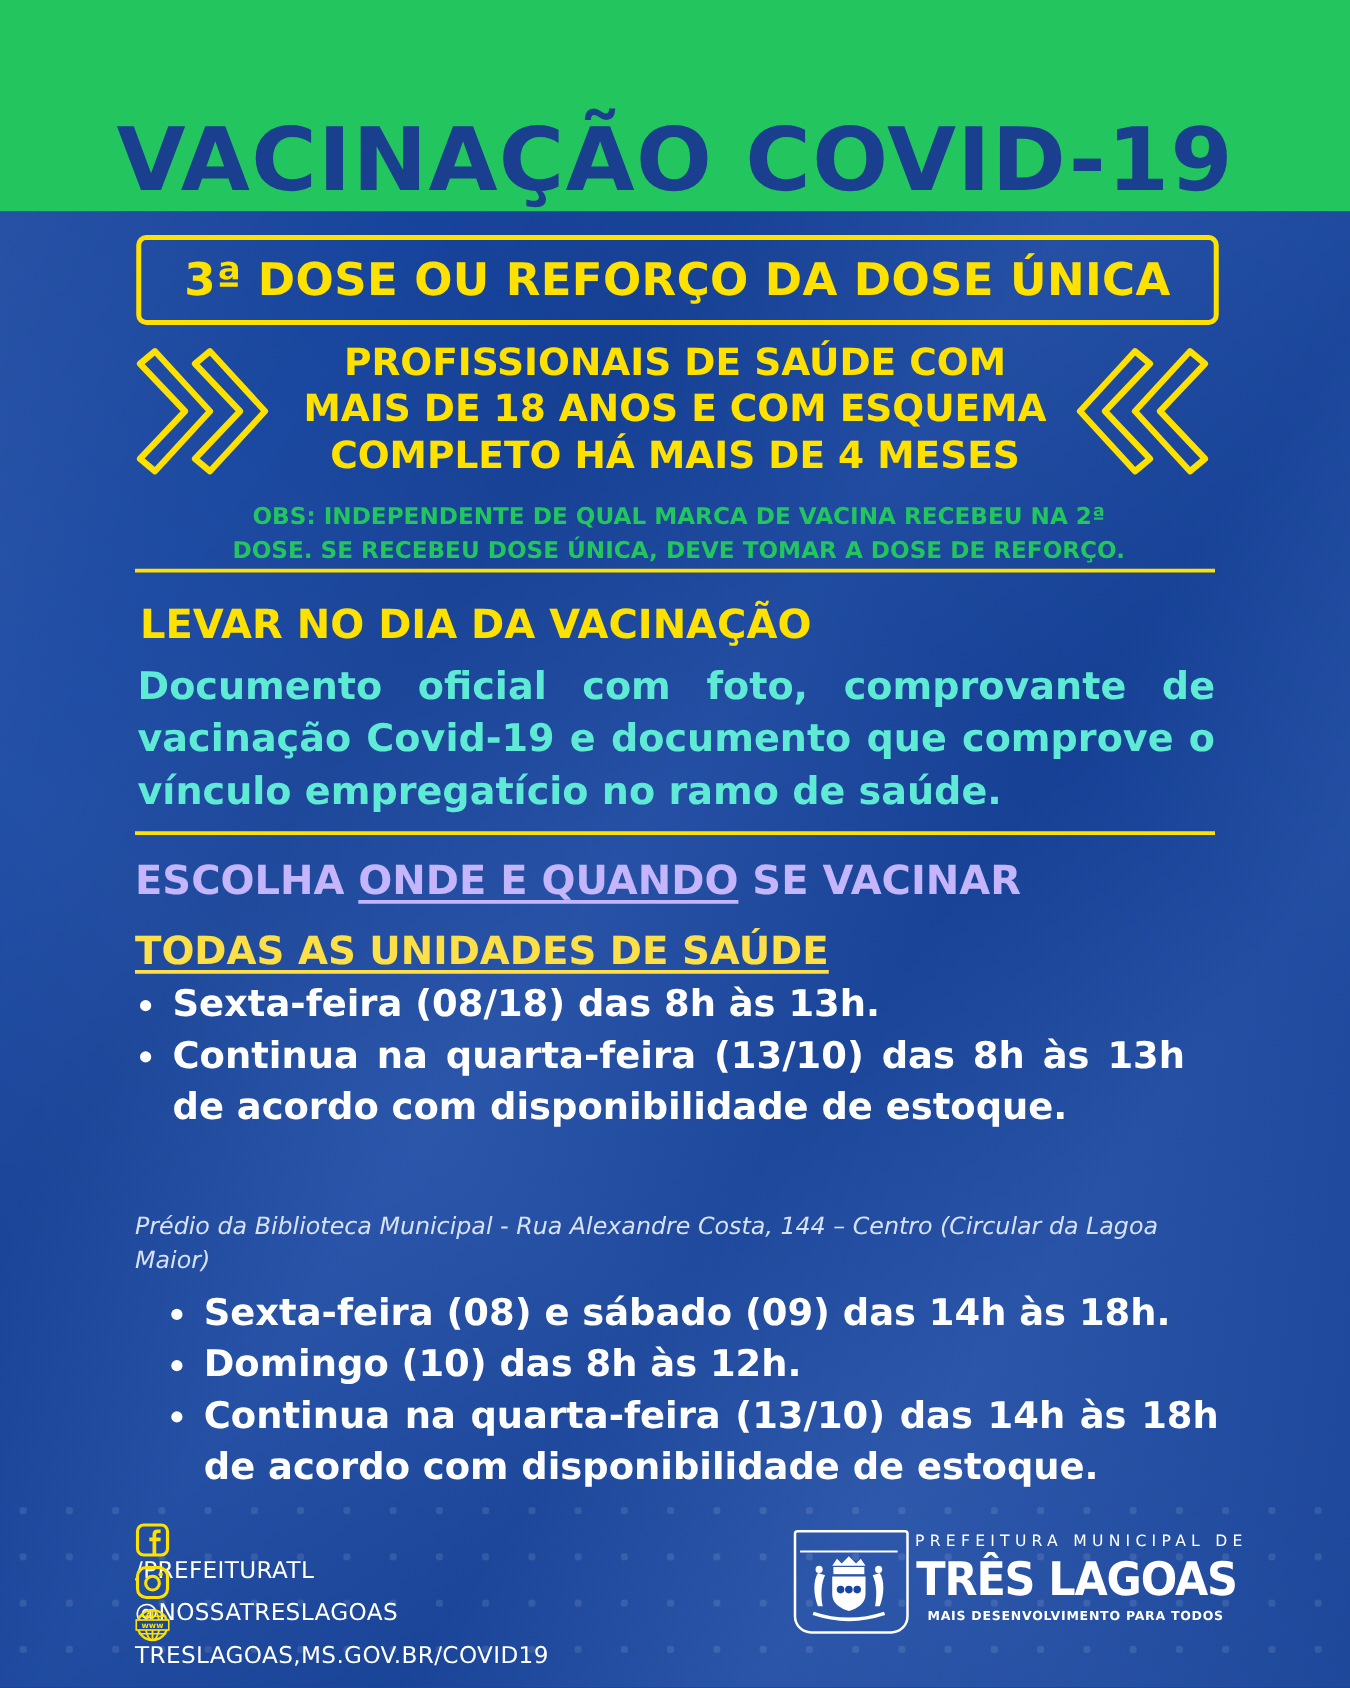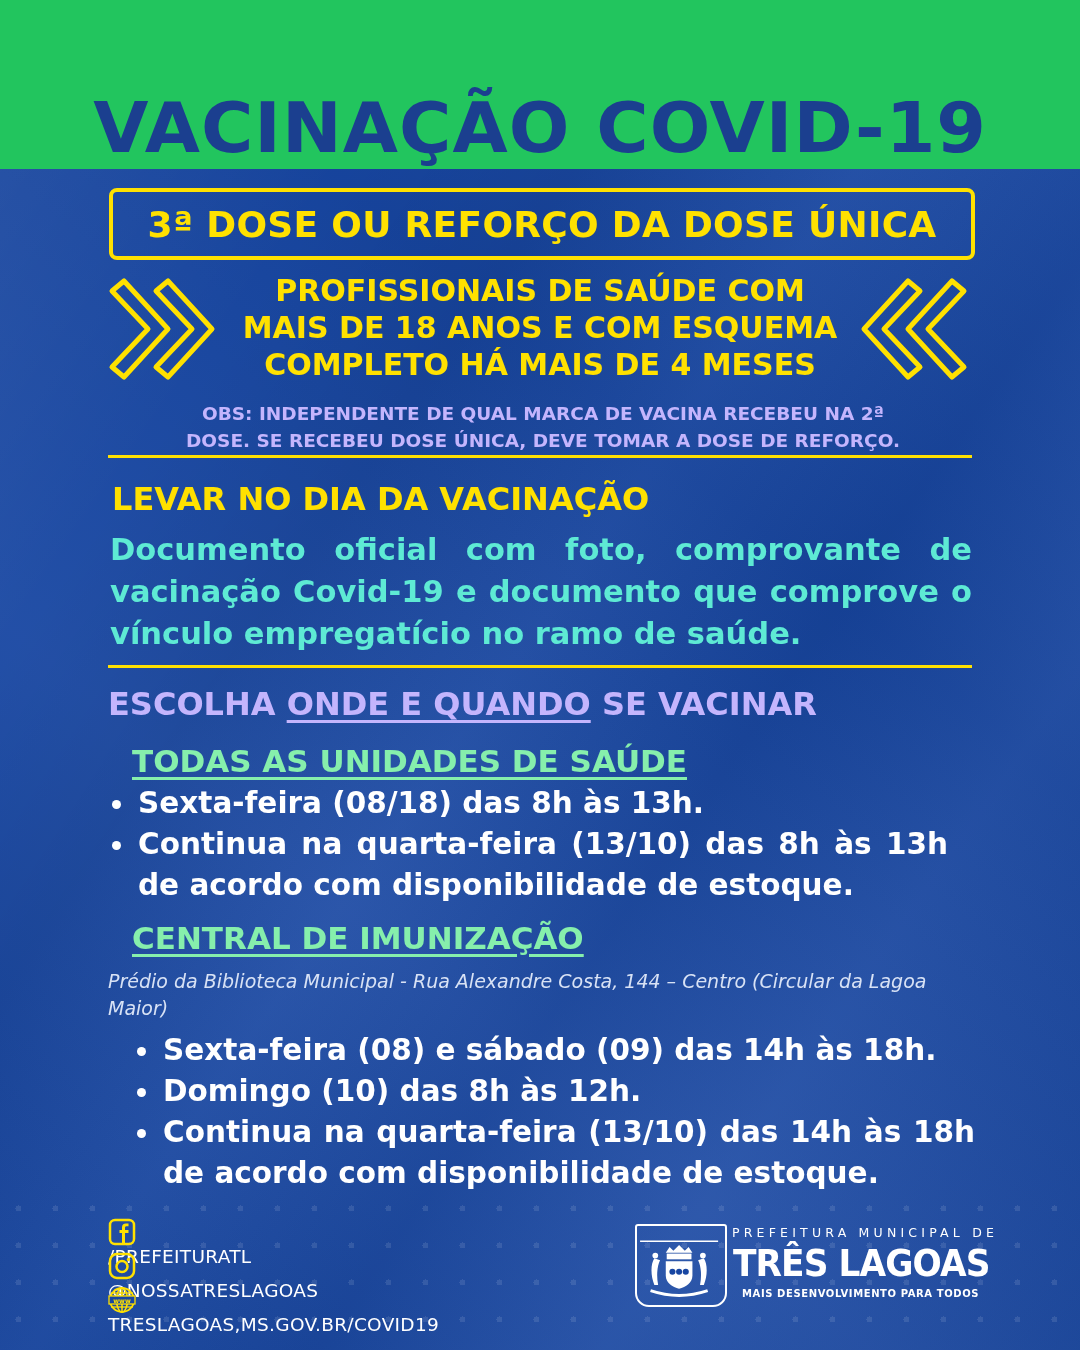--- a/index.html
+++ b/index.html
@@ -52,21 +52,21 @@
 
   .target {
     position: absolute; left: 230px; top: 272px; width: 620px;
     text-align: center; color: #ffe100;
     font-family: "DejaVu Sans", sans-serif; font-weight: bold;
     font-size: 30px; line-height: 37px;
   }
 
   .obs {
     position: absolute; left: 110px; top: 400px; width: 866px;
-    text-align: center; color: #c4b5fd;
+    text-align: center; color: #22c55e;
     font-family: "DejaVu Sans", sans-serif; font-weight: bold;
     font-size: 18.5px; line-height: 27px;
   }
 
   .rule { position: absolute; left: 108px; width: 864px; height: 3px; background: #ffe100; }
   .rule-1 { top: 455px; }
   .rule-2 { top: 665px; }
 
   .levar-title {
     position: absolute; left: 112px; top: 480px;
@@ -83,22 +83,22 @@
   .escolha {
     position: absolute; left: 108px; top: 685px;
     font-family: "DejaVu Sans", sans-serif; font-weight: bold;
     font-size: 32px; color: #c4b5fd; white-space: nowrap;
   }
   .escolha .u { text-decoration: underline; text-decoration-thickness: 3px; text-underline-offset: 5px; }
 
   .sec-title {
     position: absolute; left: 108px;
     font-family: "DejaVu Sans", sans-serif; font-weight: bold;
-    font-size: 31px; color: #86efac; white-space: nowrap;
-    text-decoration: underline; text-decoration-thickness: 3px; text-underline-offset: 5px; margin-left: 24px;
+    font-size: 31px; color: #fde047; white-space: nowrap;
+    text-decoration: underline; text-decoration-thickness: 3px; text-underline-offset: 5px;
   }
   .sec-ubs { top: 743px; }
   .sec-central { top: 920px; }
 
   .bullets {
     position: absolute; list-style: none;
     font-family: "DejaVu Sans", sans-serif; font-weight: bold;
     font-size: 29.5px; line-height: 41px; color: #ffffff;
   }
   .bullets li { position: relative; padding-left: 30px; }
@@ -196,21 +196,20 @@
   <div class="rule rule-2"></div>
 
   <h2 class="escolha"><span>ESCOLHA </span><span class="u">ONDE E QUANDO</span><span> SE VACINAR</span></h2>
 
   <h3 class="sec-title sec-ubs">TODAS AS UNIDADES DE SAÚDE</h3>
   <ul class="bullets bullets-ubs">
     <li>Sexta-feira (08/18) das 8h às 13h.</li>
     <li>Continua na quarta-feira (13/10) das 8h às 13h de acordo com disponibilidade de estoque.</li>
   </ul>
 
-  <h3 class="sec-title sec-central">CENTRAL DE IMUNIZAÇÃO</h3>
   <p class="address">Prédio da Biblioteca Municipal - Rua Alexandre Costa, 144 – Centro (Circular da Lagoa Maior)</p>
   <ul class="bullets bullets-central">
     <li>Sexta-feira (08) e sábado (09) das 14h às 18h.</li>
     <li>Domingo (10) das 8h às 12h.</li>
     <li>Continua na quarta-feira (13/10) das 14h às 18h de acordo com disponibilidade de estoque.</li>
   </ul>
 
   <div class="social">
     <div class="social-row">
       <span class="ic">

